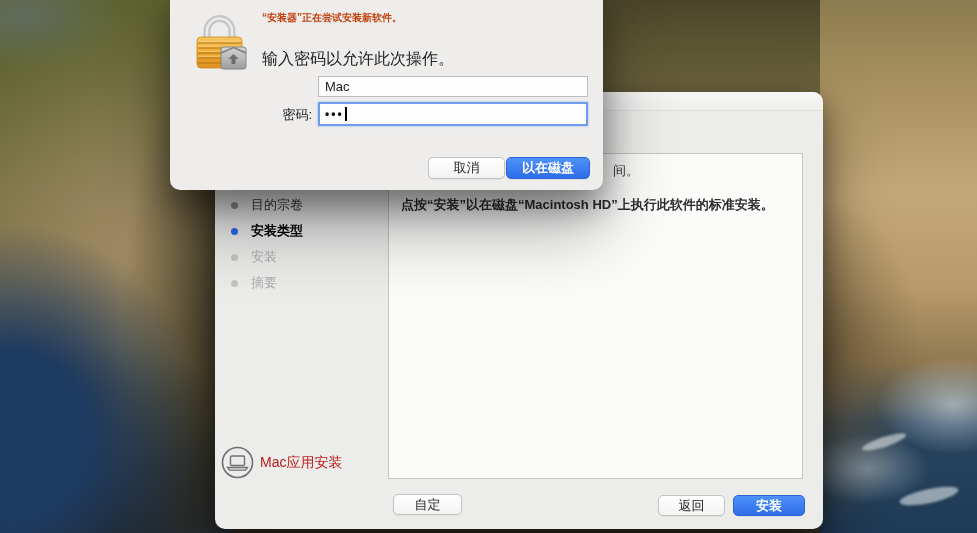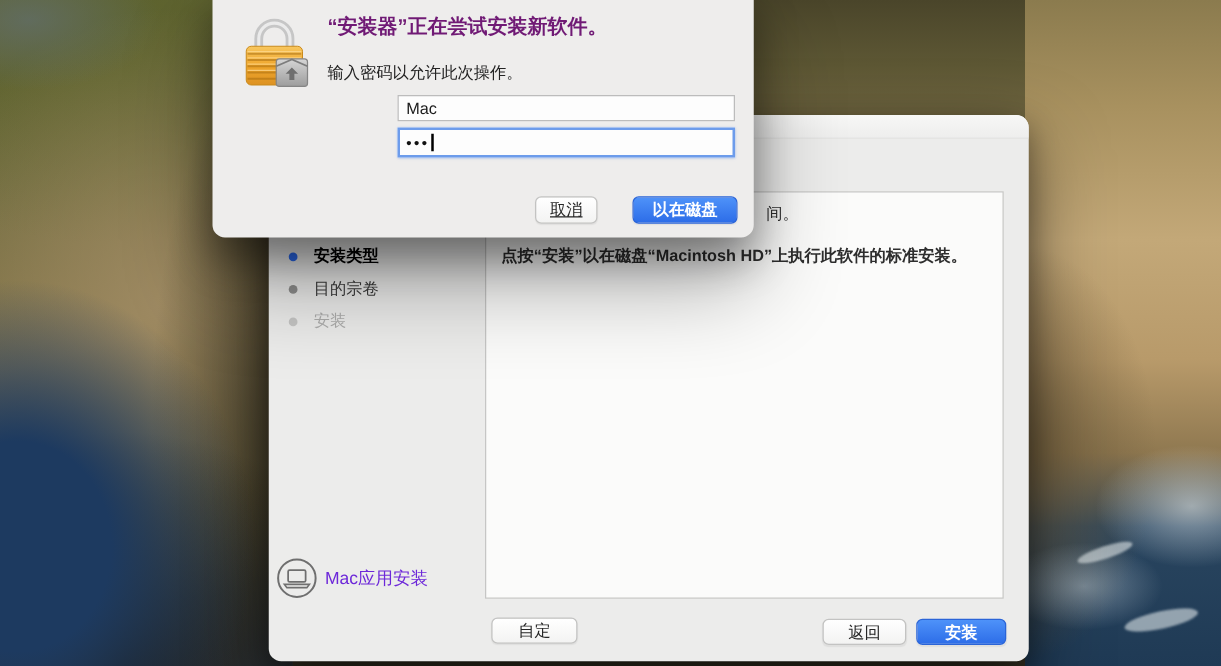--- a/index.html
+++ b/index.html
@@ -45,81 +45,85 @@
   .step.current .step-label { color:#000; font-weight:bold; }
   .step.pending .dot { background:#c6c6c5; }
   .step.pending .step-label { color:#adadac; }
 
   .content-box { position:absolute; left:173px; top:61px; width:415px; height:326px;
     background:#fbfbfa; border:1px solid #c6c6c5; }
   .clipped-tail { position:absolute; left:224px; top:8px; font-size:13px; color:#2e2e2e; }
   .instruction { position:absolute; left:12px; top:42px; font-size:13px; color:#2e2e2e;font-weight:bold; }
 
   .app-badge { position:absolute; left:6px; top:354px; display:flex; align-items:center; }
-  .app-badge-label { font-size:14px; color:#6d28d9; margin-left:6px; }
+  .app-badge-label { font-size:14px; color:#b91c1c; margin-left:6px; }
 
   .mac-btn { position:absolute; display:flex; align-items:center; justify-content:center;
     background:linear-gradient(#ffffff,#f3f3f2); border:1px solid #c3c3c2; border-radius:5px;
     font-size:13px; color:#262626; box-shadow:0 1px 1px rgba(0,0,0,.06); cursor:default; }
   .mac-btn.primary { background:linear-gradient(#4e92f9,#2d6de8); border-color:#2a64d8;
     color:#fff; font-weight:bold; }
   .btn-customize { left:178px; top:402px; width:69px; height:21px;text-align:right; }
   .btn-back      { left:443px; top:403px; width:67px; height:21px; }
   .btn-install   { left:518px; top:403px; width:72px; height:21px; }
 
   
   .dialog { position:absolute; left:170px; top:-10px; width:433px; height:200px;
     background:#eeedec; border-radius:10px;
     box-shadow:0 16px 32px rgba(0,0,0,.38), 0 38px 72px rgba(0,0,0,.32); }
   .lock-wrap { position:absolute; left:22px; top:18px; width:58px; height:68px; }
   .dlg-title { position:absolute; left:92px; top:21px; width:330px;
-    font-size:16px; font-weight:bold; color:#701a75; }
+    font-size:10px; font-weight:bold; color:#c2410c; }
   .dlg-subtitle { position:absolute; left:92px; top:59px; width:330px;
-    font-size:13px; color:#232323; }
+    font-size:16px; color:#232323; }
   .fld-label { position:absolute; width:102px; text-align:right;
     font-size:13px; color:#232323; }
   .lbl-user { left:40px; top:86px; height:21px; line-height:21px; }
   .lbl-pass { left:40px; top:113px; height:23px; line-height:23px; }
   .field { position:absolute; display:flex; align-items:center; padding:0 6px;
     background:#fdfdfd; border:1px solid #bcbcbc; font-size:13px; color:#1b1b1b; }
   .fld-user { left:148px; top:86px; width:270px; height:21px; }
   .fld-pass { left:148px; top:112px; width:270px; height:24px;
     border:2px solid #6d9ceb; padding:0 5px; box-shadow:0 0 2px rgba(90,140,230,.6); }
   .pw-dots { font-size:12px; font-weight:bold; letter-spacing:2px; color:#111; }
   .caret { display:inline-block; width:2px; height:14px; background:#000; margin-left:1px; }
-  .btn-cancel  { left:258px; top:167px; width:50px; height:22px;text-decoration:underline; }
+  .btn-cancel  { left:258px; top:167px; width:77px; height:22px; }
   .btn-confirm { left:336px; top:167px; width:84px; height:22px; }
 </style>
 </head>
 <body>
 
 <div class="canvas">
 
   <div class="wp-base"></div>
   <div class="wp-left"></div>
   <div class="wp-right"></div>
   <div class="wp-midtop"></div>
   <div class="foam" style="right:18px; bottom:30px; width:60px; height:14px; transform:rotate(-12deg);"></div>
   <div class="foam" style="right:70px; bottom:86px; width:46px; height:10px; transform:rotate(-18deg);"></div>
 
   <div class="window">
     <div class="titlebar"></div>
 
     <div class="sidebar">
+      <div class="step completed">
+        <span class="dot"></span>
+        <span class="step-label">目的宗卷</span>
+      </div>
       <div class="step current">
         <span class="dot"></span>
         <span class="step-label">安装类型</span>
       </div>
-      <div class="step completed">
+      <div class="step pending">
         <span class="dot"></span>
-        <span class="step-label">目的宗卷</span>
+        <span class="step-label">安装</span>
       </div>
       <div class="step pending">
         <span class="dot"></span>
-        <span class="step-label">安装</span>
+        <span class="step-label">摘要</span>
       </div>
     </div>
 
     <div class="content-box">
       <div class="clipped-tail">间。</div>
       <div class="instruction">点按“安装”以在磁盘“Macintosh HD”上执行此软件的标准安装。</div>
     </div>
 
     <div class="app-badge">
       <svg width="33" height="33" viewBox="0 0 33 33">
@@ -170,20 +174,21 @@
         <path d="M41.5 46 l-5 5 h3 v5 h4 v-5 h3 z" fill="#6e6e6e"></path>
       </svg>
     </div>
     <div class="dlg-title">“安装器”正在尝试安装新软件。</div>
     <div class="dlg-subtitle">输入密码以允许此次操作。</div>
 
     <div class="field fld-user">
       <span>Mac</span>
     </div>
 
+    <div class="fld-label lbl-pass">密码:</div>
     <div class="field fld-pass">
       <span class="pw-dots">•••</span>
       <span class="caret"></span>
     </div>
 
     <div class="mac-btn btn-cancel">取消</div>
     <div class="mac-btn primary btn-confirm">以在磁盘</div>
   </div>
 
 </div>

